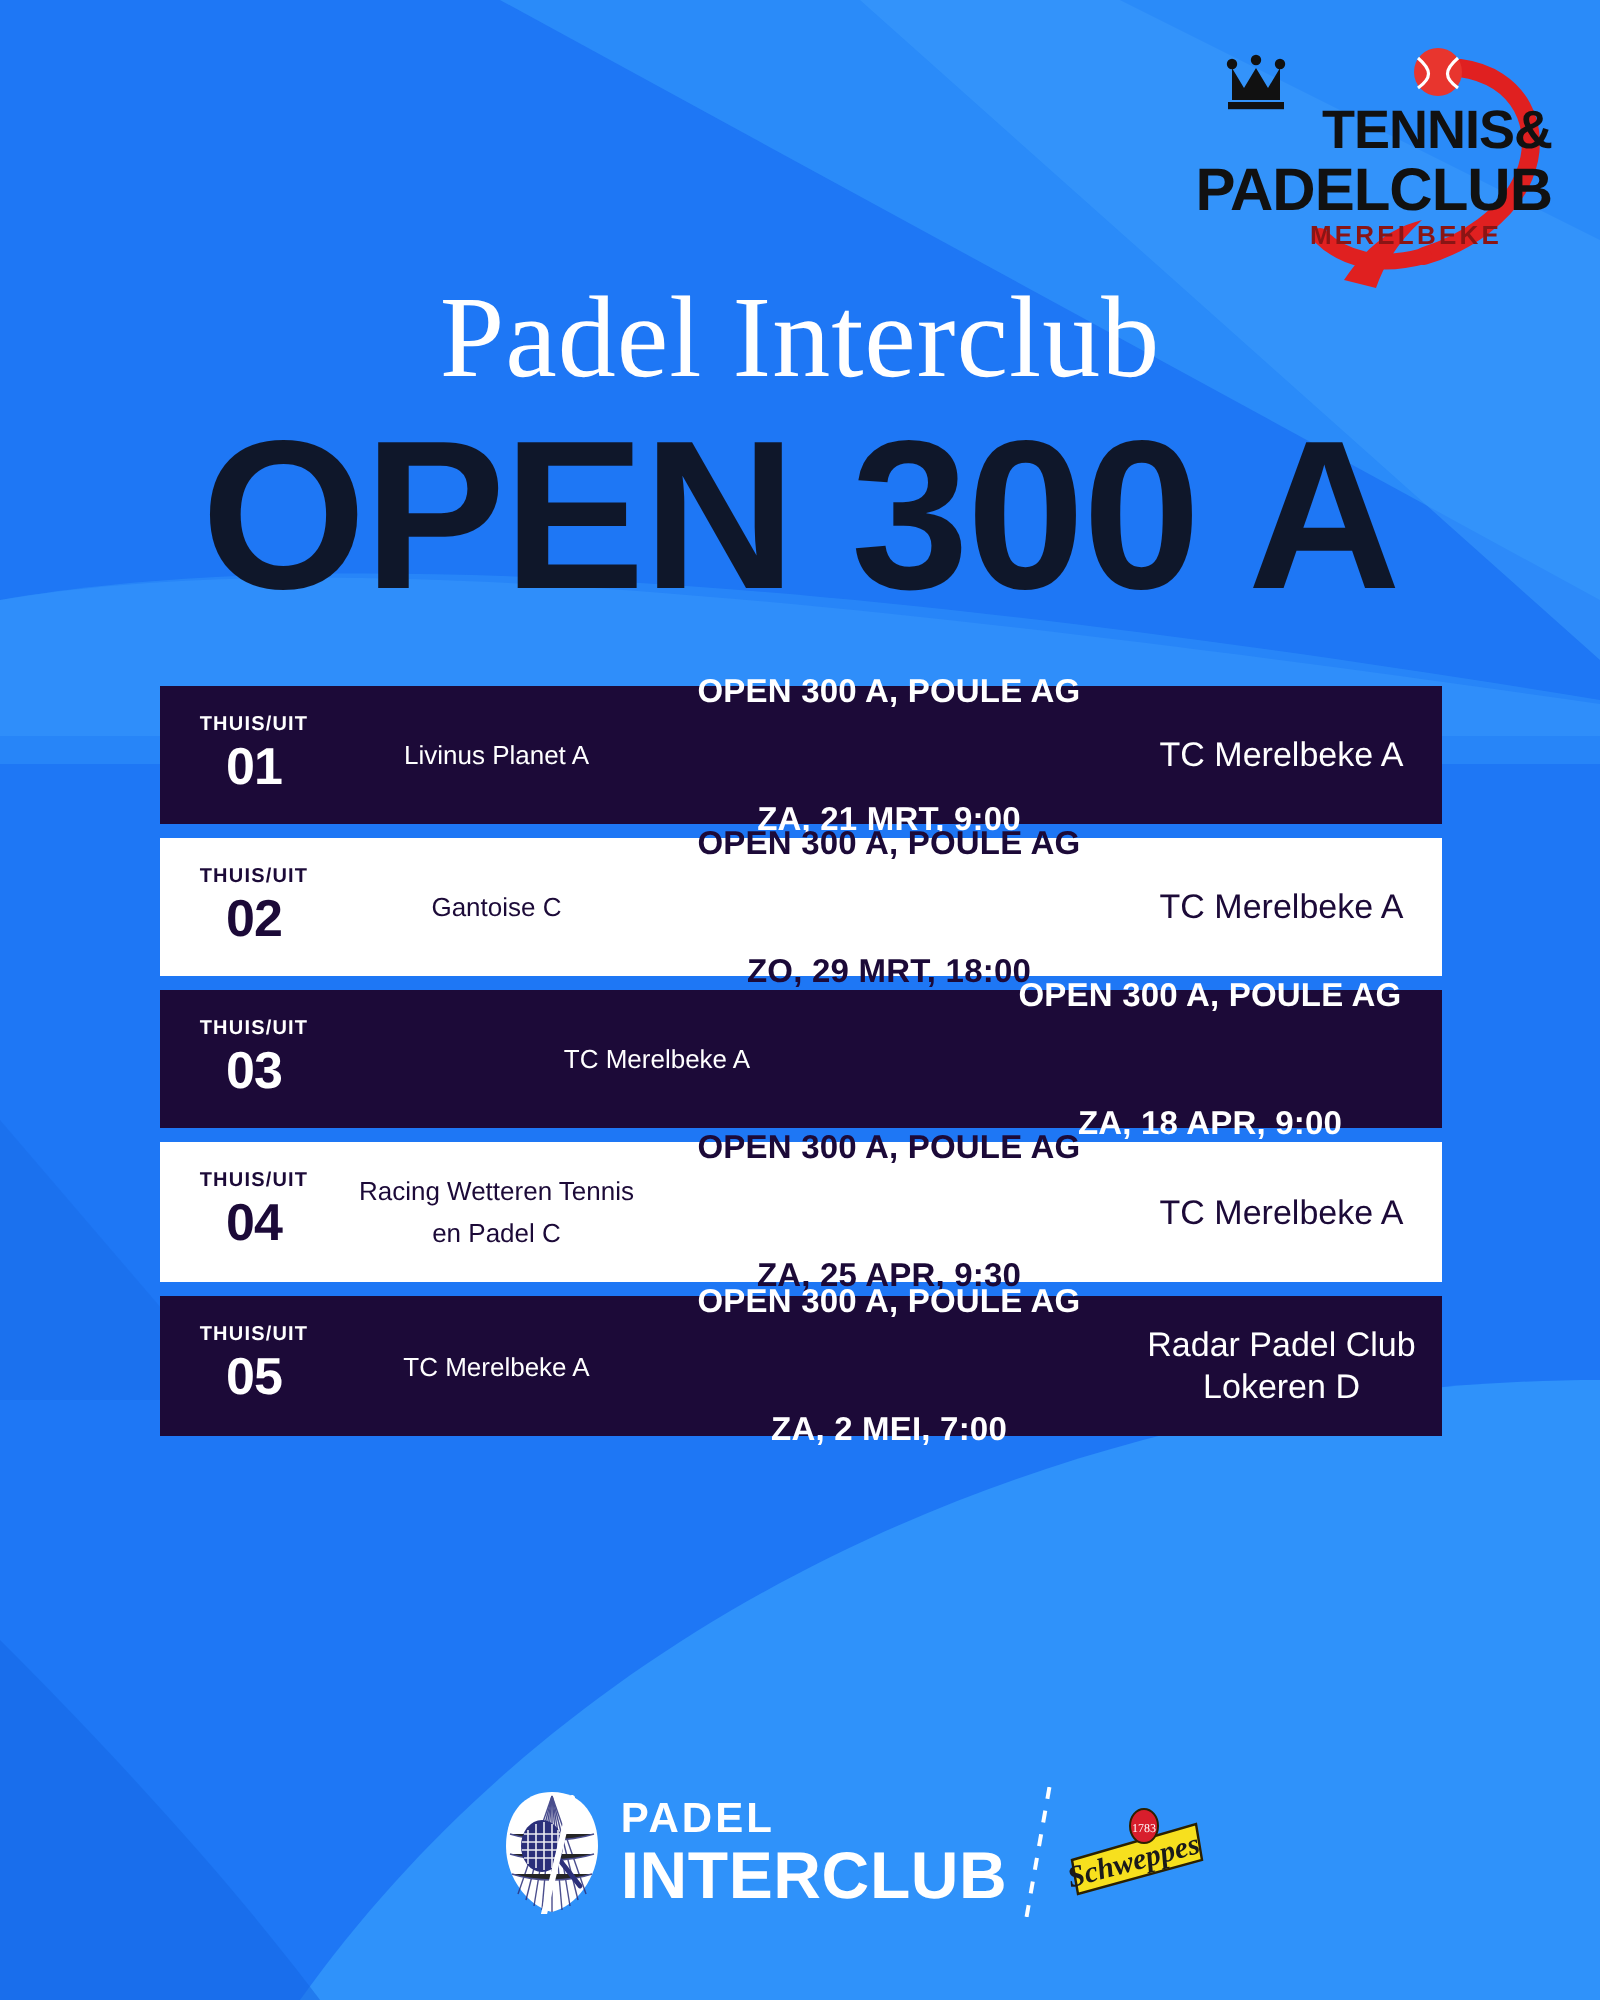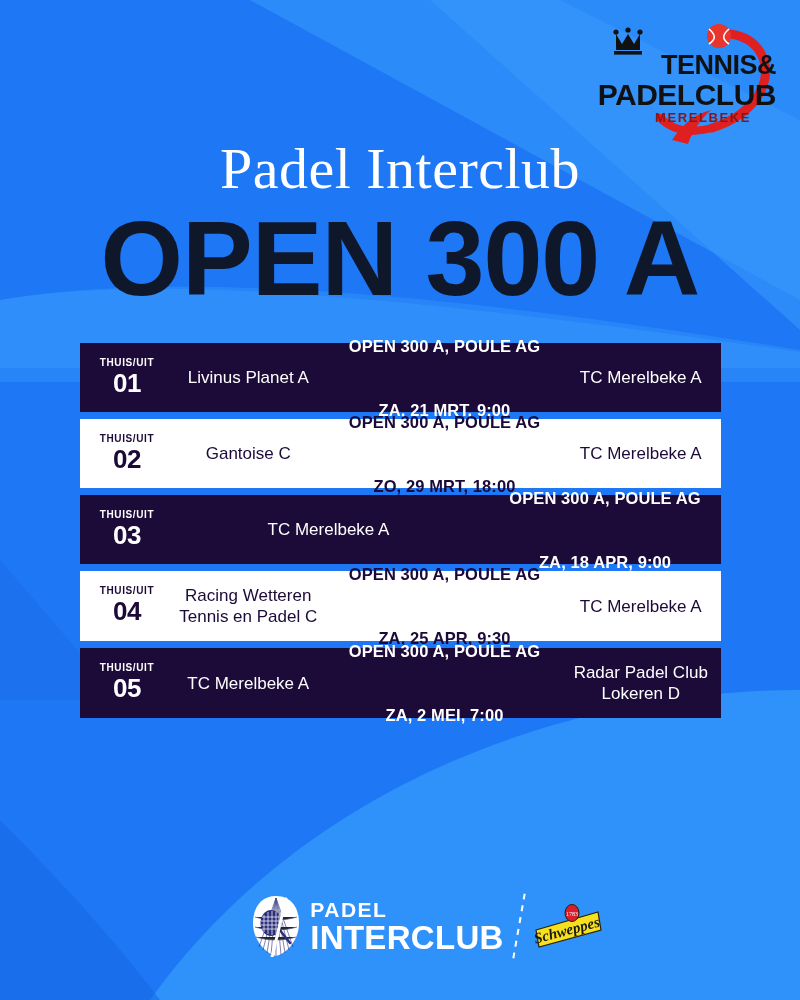--- a/index.html
+++ b/index.html
@@ -116,21 +116,21 @@
   .num {
     font-size: 26px;
     font-weight: 700;
     line-height: 31px;
     letter-spacing: -0.5px;
   }
 
   .cell-home {
     flex: 1 1 0;
     padding: 0 6px;
-    font-size: 17px;
+    font-size: 13px;
     line-height: 21px;
     font-weight: 400;
     text-align: center;
   }
 
   .cell-info {
     flex: 0 0 232px;
     width: 232px;
     font-size: 16.5px;
     line-height: 20px;

